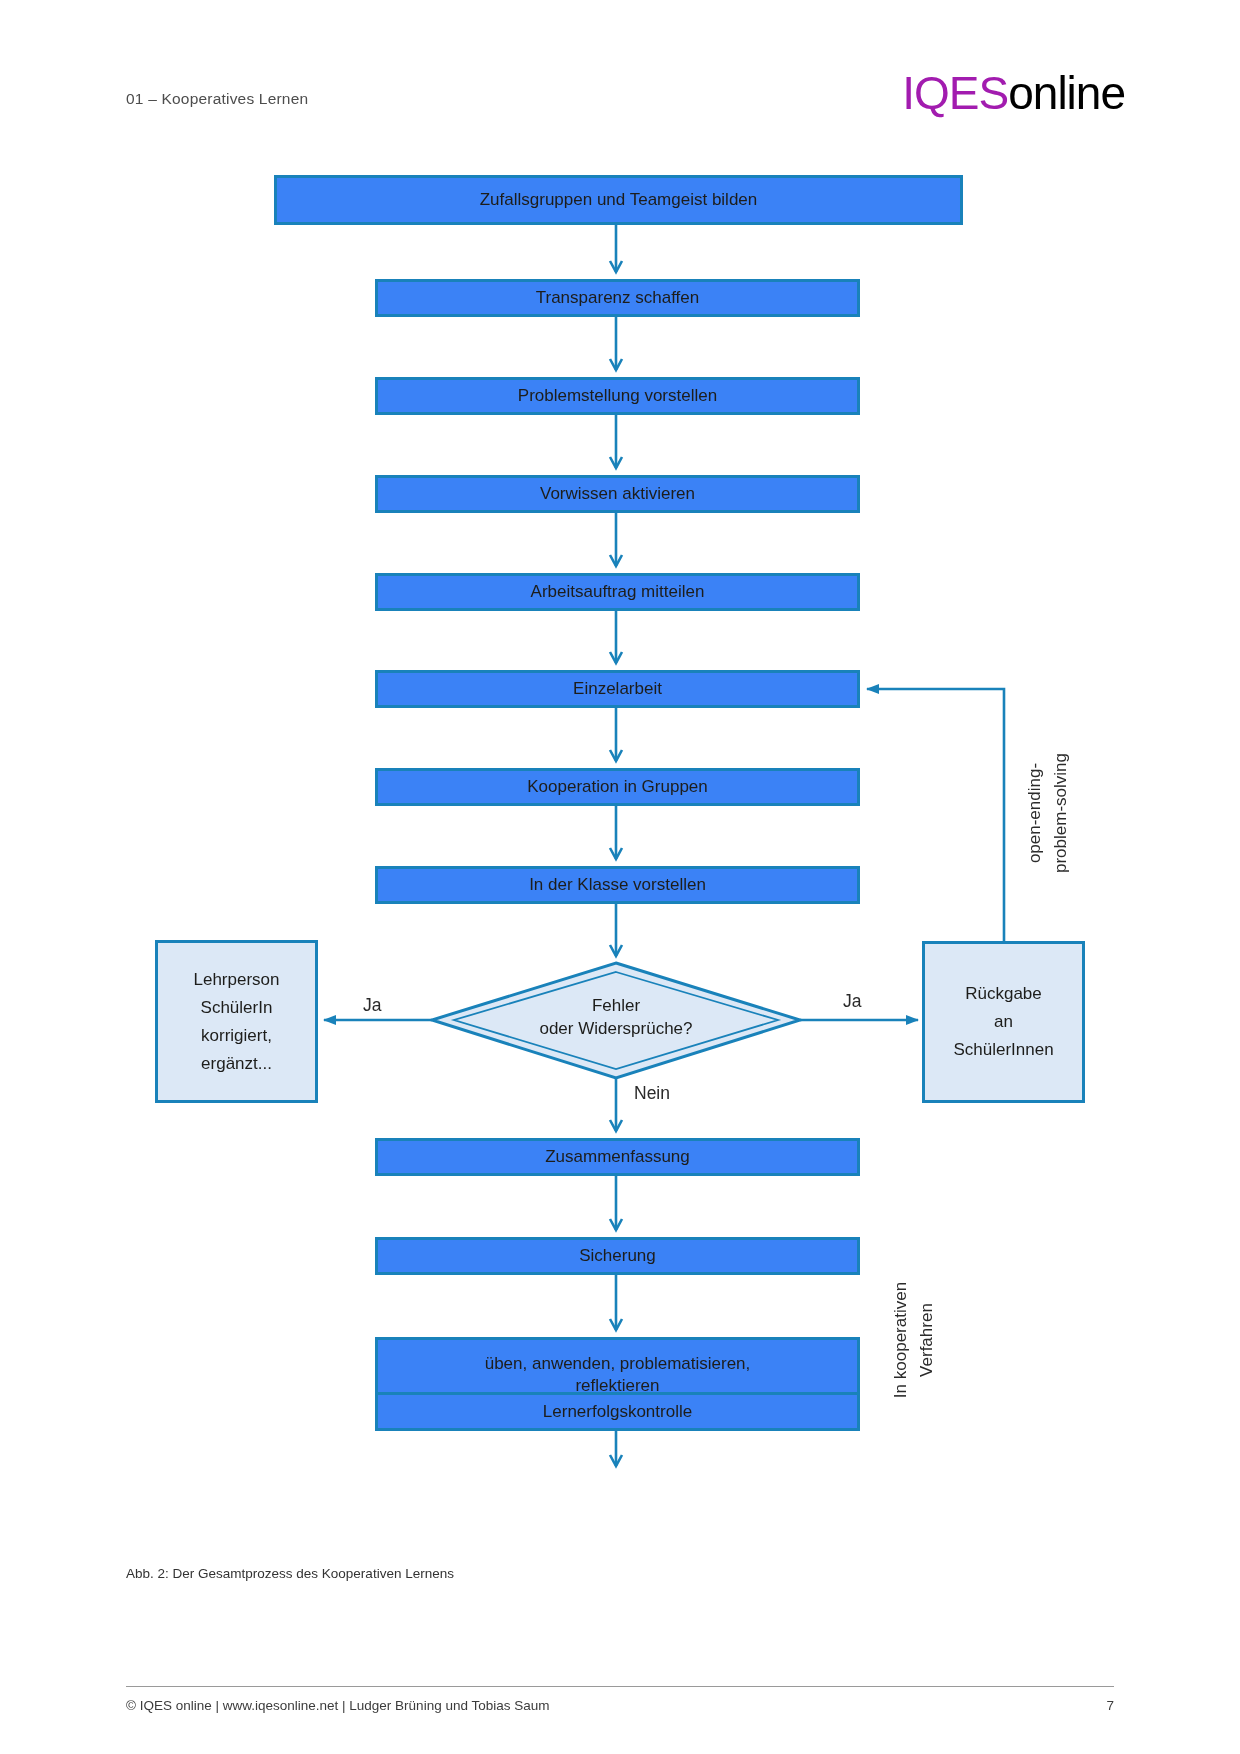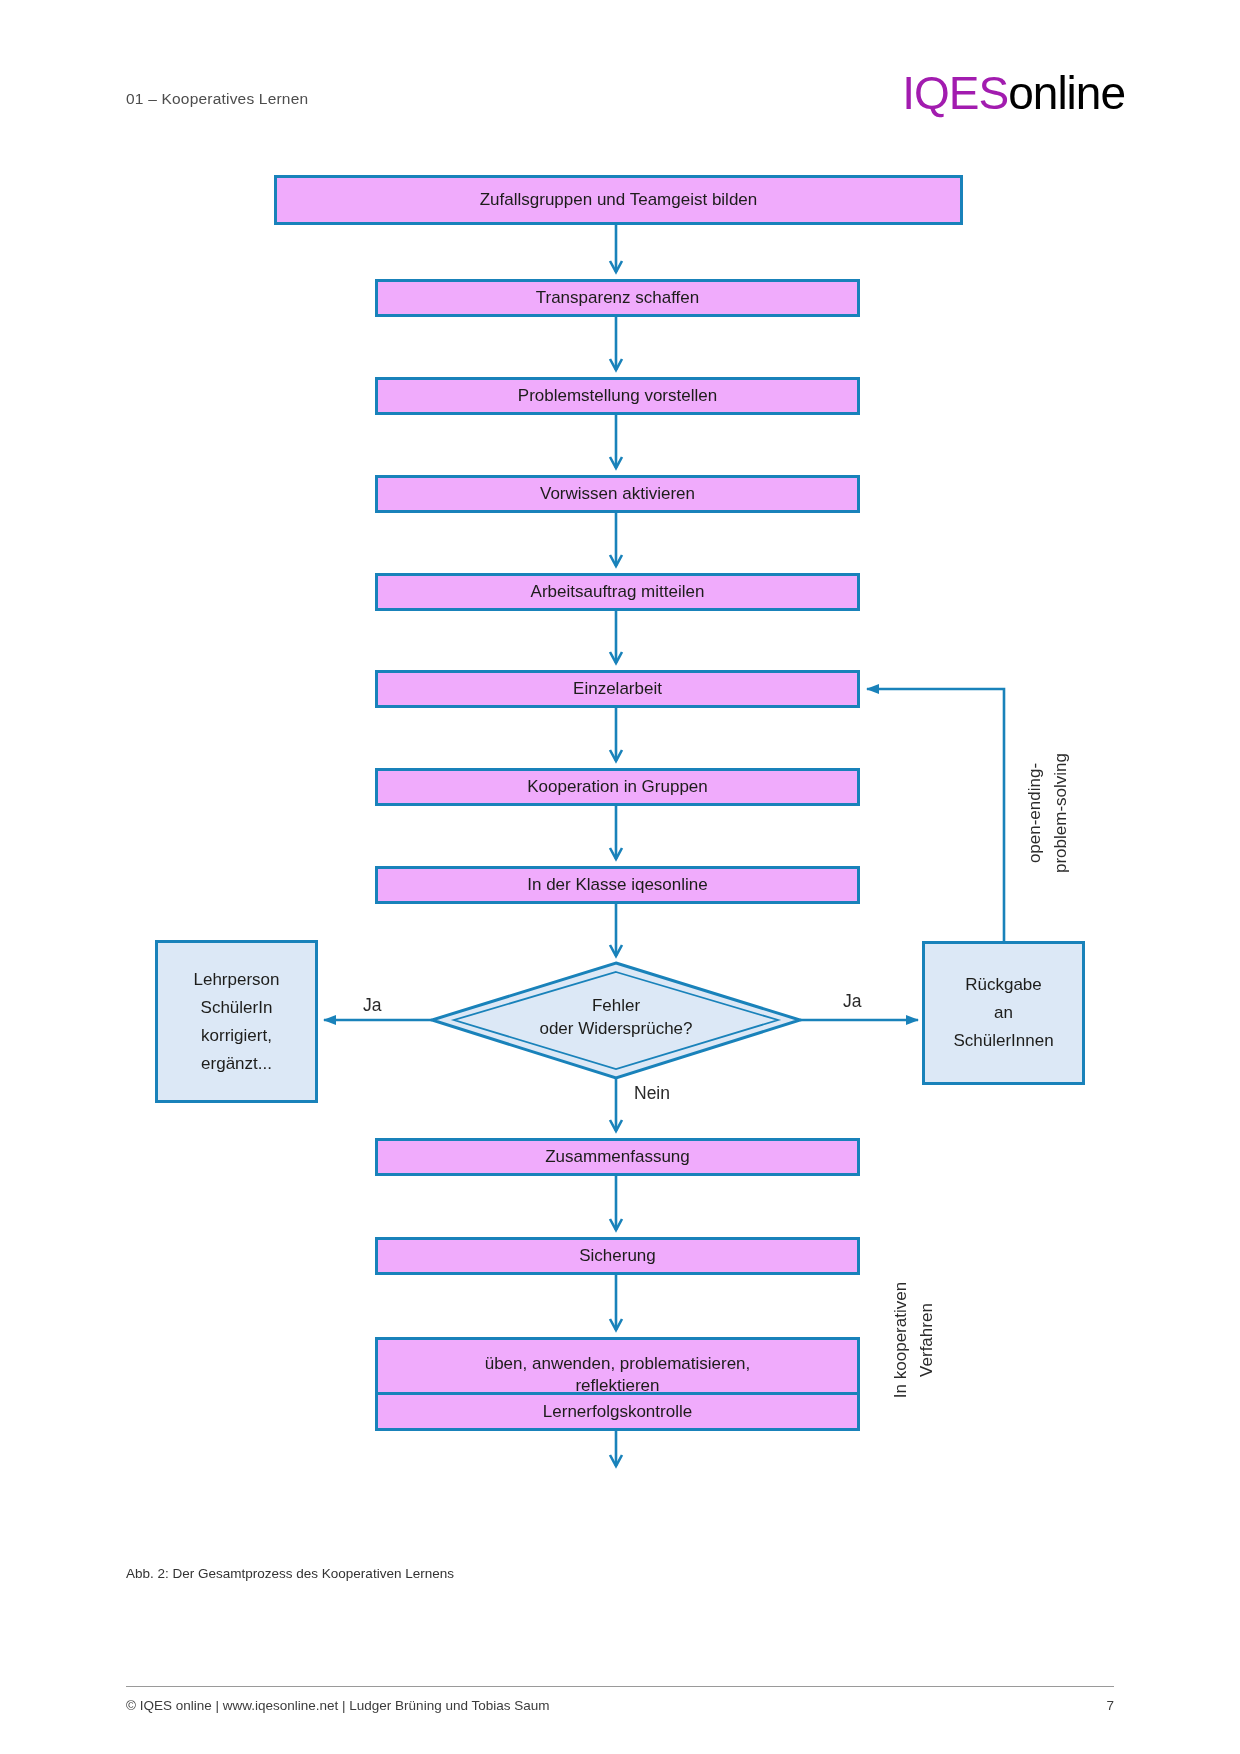--- a/index.html
+++ b/index.html
@@ -15,21 +15,21 @@
   }
   .logo{
     position:absolute;top:70px;right:115px;font-size:46px;line-height:46px;letter-spacing:-1px;
     white-space:nowrap;
   }
   .logo .iqes{color:#a21caf;}
   .logo .online{color:#000000;}
 
   .box{
     position:absolute;left:375px;width:485px;box-sizing:border-box;
-    background:#f0abfc;border:3px solid #1982ba;
+    background:#3b82f6;border:3px solid #1982ba;
     display:flex;flex-direction:column;align-items:center;justify-content:center;
     font-size:17px;color:#1d1d1b;text-align:center;line-height:22px;
   }
   .side{
     position:absolute;box-sizing:border-box;background:#dce8f6;border:3px solid #1982ba;
     display:flex;flex-direction:column;align-items:center;justify-content:center;
     font-size:17px;color:#1d1d1b;text-align:center;line-height:28px;
   }
   .flow-label{
     position:absolute;font-size:17.5px;color:#2a2a2a;white-space:nowrap;
@@ -108,21 +108,21 @@
   <div class="box" style="top:573px;height:38px;">
     <span>Arbeitsauftrag mitteilen</span>
   </div>
   <div class="box" style="top:670px;height:38px;">
     <span>Einzelarbeit</span>
   </div>
   <div class="box" style="top:768px;height:38px;">
     <span>Kooperation in Gruppen</span>
   </div>
   <div class="box" style="top:866px;height:38px;">
-    <span>In der Klasse iqesonline</span>
+    <span>In der Klasse vorstellen</span>
   </div>
   <div class="box" style="top:1138px;height:38px;">
     <span>Zusammenfassung</span>
   </div>
   <div class="box" style="top:1237px;height:38px;">
     <span>Sicherung</span>
   </div>
   <div class="box" style="top:1337px;height:76px;">
     <span>üben, anwenden, problematisieren,</span>
     <span>reflektieren</span>
@@ -135,21 +135,21 @@
     <div>Fehler</div>
     <div>oder Widersprüche?</div>
   </div>
 
   <div class="side" style="left:155px;top:940px;width:163px;height:163px;">
     <div>Lehrperson</div>
     <div>SchülerIn</div>
     <div>korrigiert,</div>
     <div>ergänzt...</div>
   </div>
-  <div class="side" style="left:922px;top:941px;width:163px;height:144px;">
+  <div class="side" style="left:922px;top:941px;width:163px;height:162px;">
     <div>Rückgabe</div>
     <div>an</div>
     <div>SchülerInnen</div>
   </div>
 
   <div class="flow-label" style="left:363px;top:995px;">Ja</div>
   <div class="flow-label" style="left:843px;top:991px;">Ja</div>
   <div class="flow-label" style="left:634px;top:1083px;">Nein</div>
 
   <div class="rot" style="left:1048px;top:813px;">

